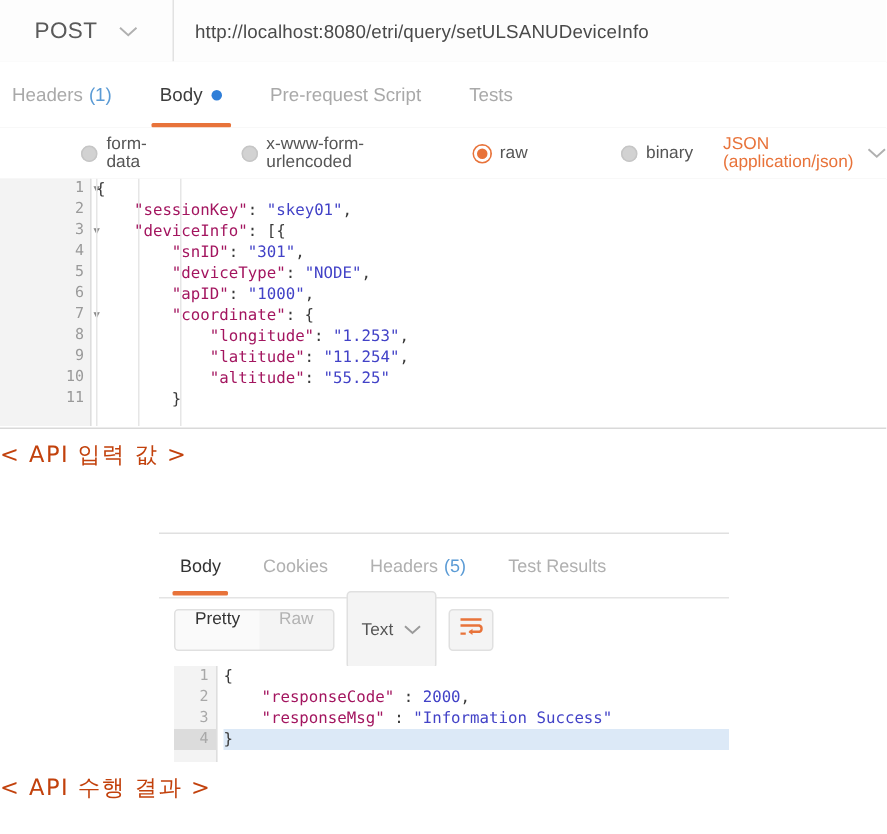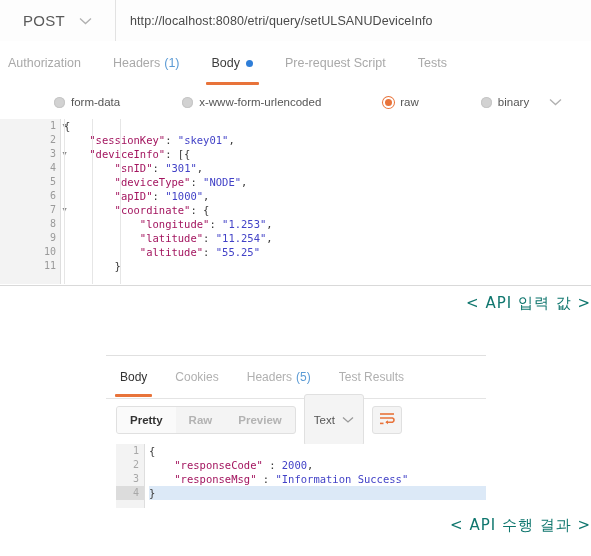--- a/index.html
+++ b/index.html
@@ -118,22 +118,22 @@
   .s{color:#4242c7;}
   .n{color:#4242c7;}
   .p{color:#3a3a3a;}
   .indent-guides{
     position:absolute;left:61px;top:0;bottom:0;width:200px;pointer-events:none;
   }
   .ig{position:absolute;top:0;bottom:0;width:1px;background:#e6e6e6;}
 
   
   .caption{
-    position:absolute;left:0;width:591px;text-align:right;
-    font-size:15px;color:#0f766e;letter-spacing:1px;
+    position:absolute;left:0;width:591px;text-align:left;
+    font-size:15px;color:#c2410c;letter-spacing:1px;
     font-family:"DejaVu Sans", sans-serif;
   }
 
   
   .res-panel{
     position:absolute;left:106px;top:355px;width:380px;height:160px;
     background:#ffffff;
     border-top:1px solid #e0e0e0;
     overflow:hidden;
   }
@@ -155,22 +155,22 @@
 
   .res-toolbar{
     position:absolute;left:0;top:42px;width:380px;height:44px;
     display:flex;align-items:center;padding-left:10px;gap:8px;
   }
   .segbox{
     display:flex;align-items:stretch;height:26px;
     background:#f4f4f4;border:1px solid #e0e0e0;border-radius:3px;overflow:hidden;
   }
   .seg{
-    display:flex;align-items:center;padding:0 13px;font-size:11.5px;
-    color:#b3b3b3;cursor:pointer;font-weight:bold;
+    display:flex;align-items:flex-start;padding:0 13px;font-size:11.5px;
+    color:#b3b3b3;cursor:pointer;
   }
   .seg.active{color:#333;background:#fafafa;}
   .textsel{
     display:flex;align-items:center;gap:7px;height:26px;padding:12px 9px;
     background:#f4f4f4;border:1px solid #e0e0e0;border-radius:3px;cursor:pointer;
   }
   .textsel .tlabel{font-size:11.5px;color:#555;}
   .wrapbtn{
     width:28px;height:26px;display:flex;align-items:center;justify-content:center;
     background:#f4f4f4;border:1px solid #e0e0e0;border-radius:3px;cursor:pointer;
@@ -206,23 +206,20 @@
           </svg>
       </span>
     </div>
     <div class="url-box">
       <span class="url-text">http://localhost:8080/etri/query/setULSANUDeviceInfo</span>
     </div>
   </div>
 
   <div class="req-tabs">
     <div class="rtab">
-      <span>Authorization</span>
-    </div>
-    <div class="rtab">
       <span>Headers</span>
       <span class="cnt">(1)</span>
     </div>
     <div class="rtab active">
       <span>Body</span>
       <span class="bluedot"></span>
       <span class="bar"></span>
     </div>
     <div class="rtab">
       <span>Pre-request Script</span>
@@ -243,20 +240,21 @@
     </div>
     <div class="radio-item">
       <span class="rdot on"></span>
       <span class="radio-label">raw</span>
     </div>
     <div class="radio-item">
       <span class="rdot"></span>
       <span class="radio-label">binary</span>
     </div>
     <div class="json-sel">
+      <span class="jlabel">JSON (application/json)</span>
       <span class="chev">
         <svg width="13" height="8" viewBox="0 0 13 8">
             <path d="M1 1.5 L6.5 6.5 L12 1.5" fill="none" stroke="#b0b0b0" stroke-width="1.3"></path>
           </svg>
       </span>
     </div>
   </div>
 
   <div class="editor">
     <div class="gutter" id="req-gutter">
@@ -315,23 +313,20 @@
   </div>
 
   <div class="res-toolbar">
     <div class="segbox">
       <div class="seg active">
         <span>Pretty</span>
       </div>
       <div class="seg">
         <span>Raw</span>
       </div>
-      <div class="seg">
-        <span>Preview</span>
-      </div>
     </div>
     <div class="textsel">
       <span class="tlabel">Text</span>
       <span class="chev">
         <svg width="12" height="8" viewBox="0 0 12 8">
             <path d="M1 1.5 L6 6 L11 1.5" fill="none" stroke="#9a9a9a" stroke-width="1.3"></path>
           </svg>
       </span>
     </div>
     <div class="wrapbtn">

